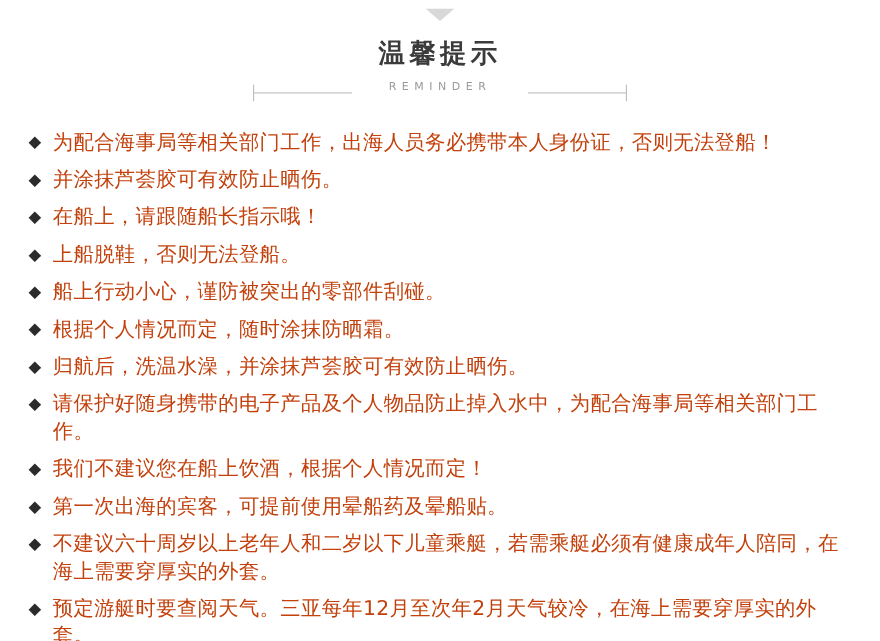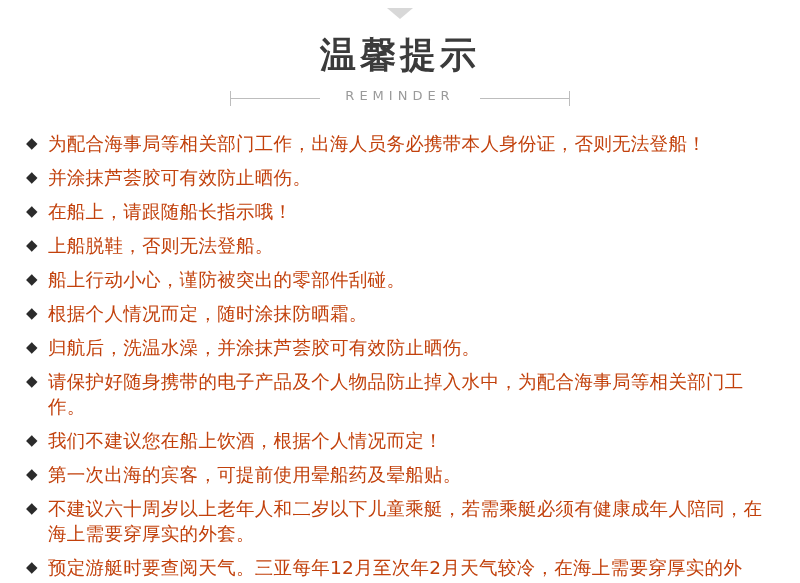--- a/index.html
+++ b/index.html
@@ -29,21 +29,21 @@
   .caret {
     width: 0;
     height: 0;
     margin: 0 auto;
     border-left: 13px solid transparent;
     border-right: 13px solid transparent;
     border-top: 11px solid #d8d8d8;
   }
   .title {
     margin-top: 16px;
-    font-size: 36px;
+    font-size: 24px;
     font-weight: bold;
     letter-spacing: 4px;
     color: #3b3b3b;
     line-height: 1.1;
   }
   .subtitle-wrap {
     margin: 12px auto 0;
     width: 340px;
     position: relative;
     height: 22px;
@@ -67,21 +67,21 @@
     height: 15px;
     background: #bdbdbd;
   }
   .subtitle-wrap .vbar-l { left: 0; }
   .subtitle-wrap .vbar-r { right: 0; }
   .subtitle {
     position: absolute;
     left: 0;
     right: 0;
     top: 1px;
-    font-size: 13px;
+    font-size: 10px;
     letter-spacing: 5px;
     color: #9a9a9a;
     text-align: center;
   }
 
   
   .list {
     margin: 22px 0 0 0;
     padding: 0 30px 0 26px;
   }

